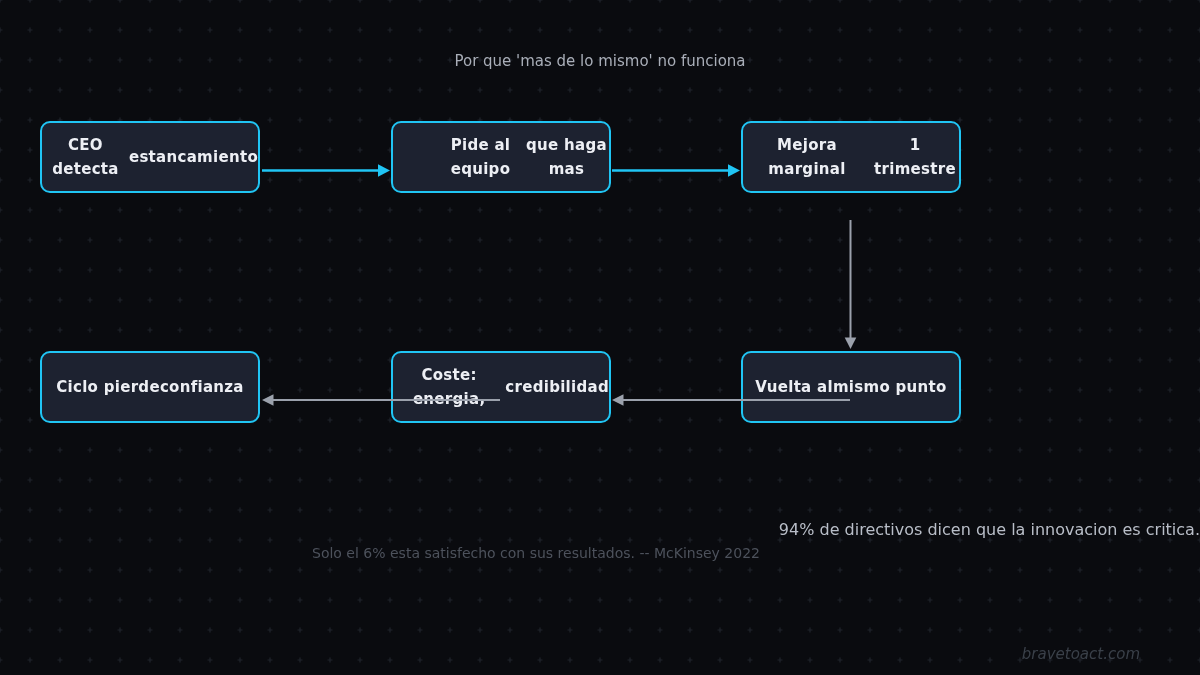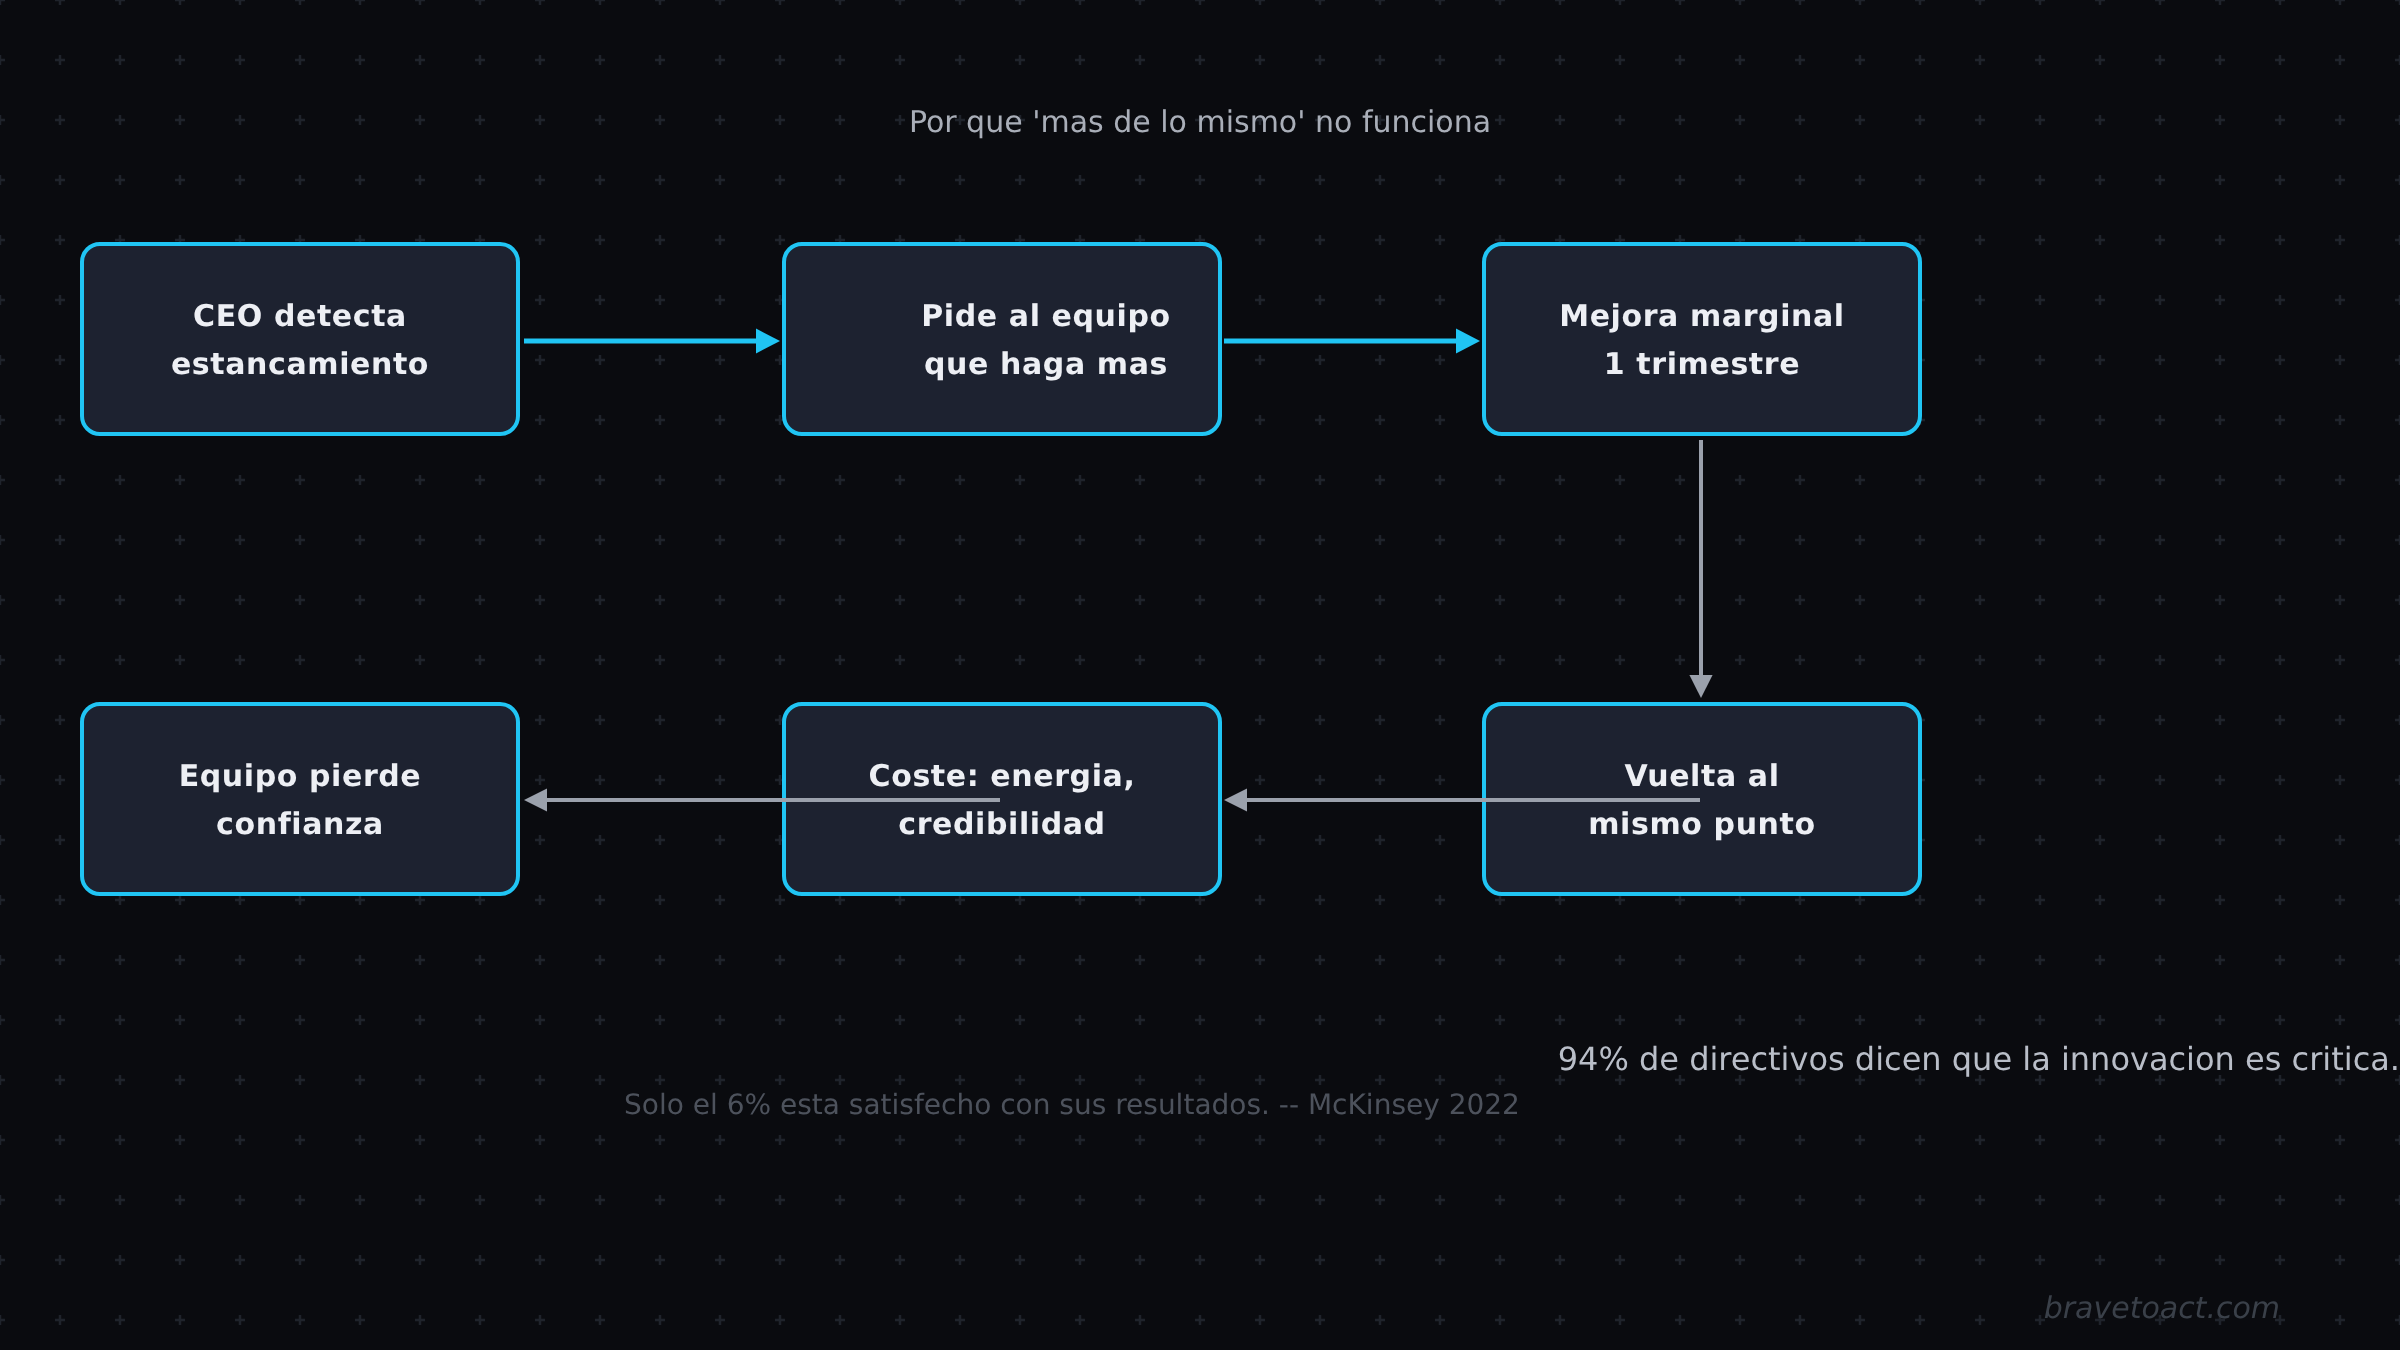--- a/index.html
+++ b/index.html
@@ -45,26 +45,25 @@
   }
   .subtitle {
     margin-top: 21px;
     font-size: 15px;
     font-weight: normal;
     color: var(--subtitle);
   }
   .node {
     position: absolute;
     width: 220px;
-    height: 97px;
+    height: 72px;
     background: var(--box-fill);
     border: 2px solid var(--accent);
     border-radius: 10px;
     display: flex;
-    flex-direction: column;
     align-items: center;
     justify-content: center;
     z-index: 1;
   }
   .node span {
     display: block;
     color: var(--box-text);
     font-size: 15px;
     font-weight: bold;
     line-height: 24px;
@@ -142,21 +141,21 @@
   </div>
   <div class="node n1">
     <span>Pide al equipo</span>
     <span>que haga mas</span>
   </div>
   <div class="node n2">
     <span>Mejora marginal</span>
     <span>1 trimestre</span>
   </div>
   <div class="node n3">
-    <span>Equipo pierde</span>
+    <span>Ciclo pierde</span>
     <span>confianza</span>
   </div>
   <div class="node n5">
     <span>Vuelta al</span>
     <span>mismo punto</span>
   </div>
   <div class="node n4">
     <span>Coste: energia,</span>
     <span>credibilidad</span>
   </div>

